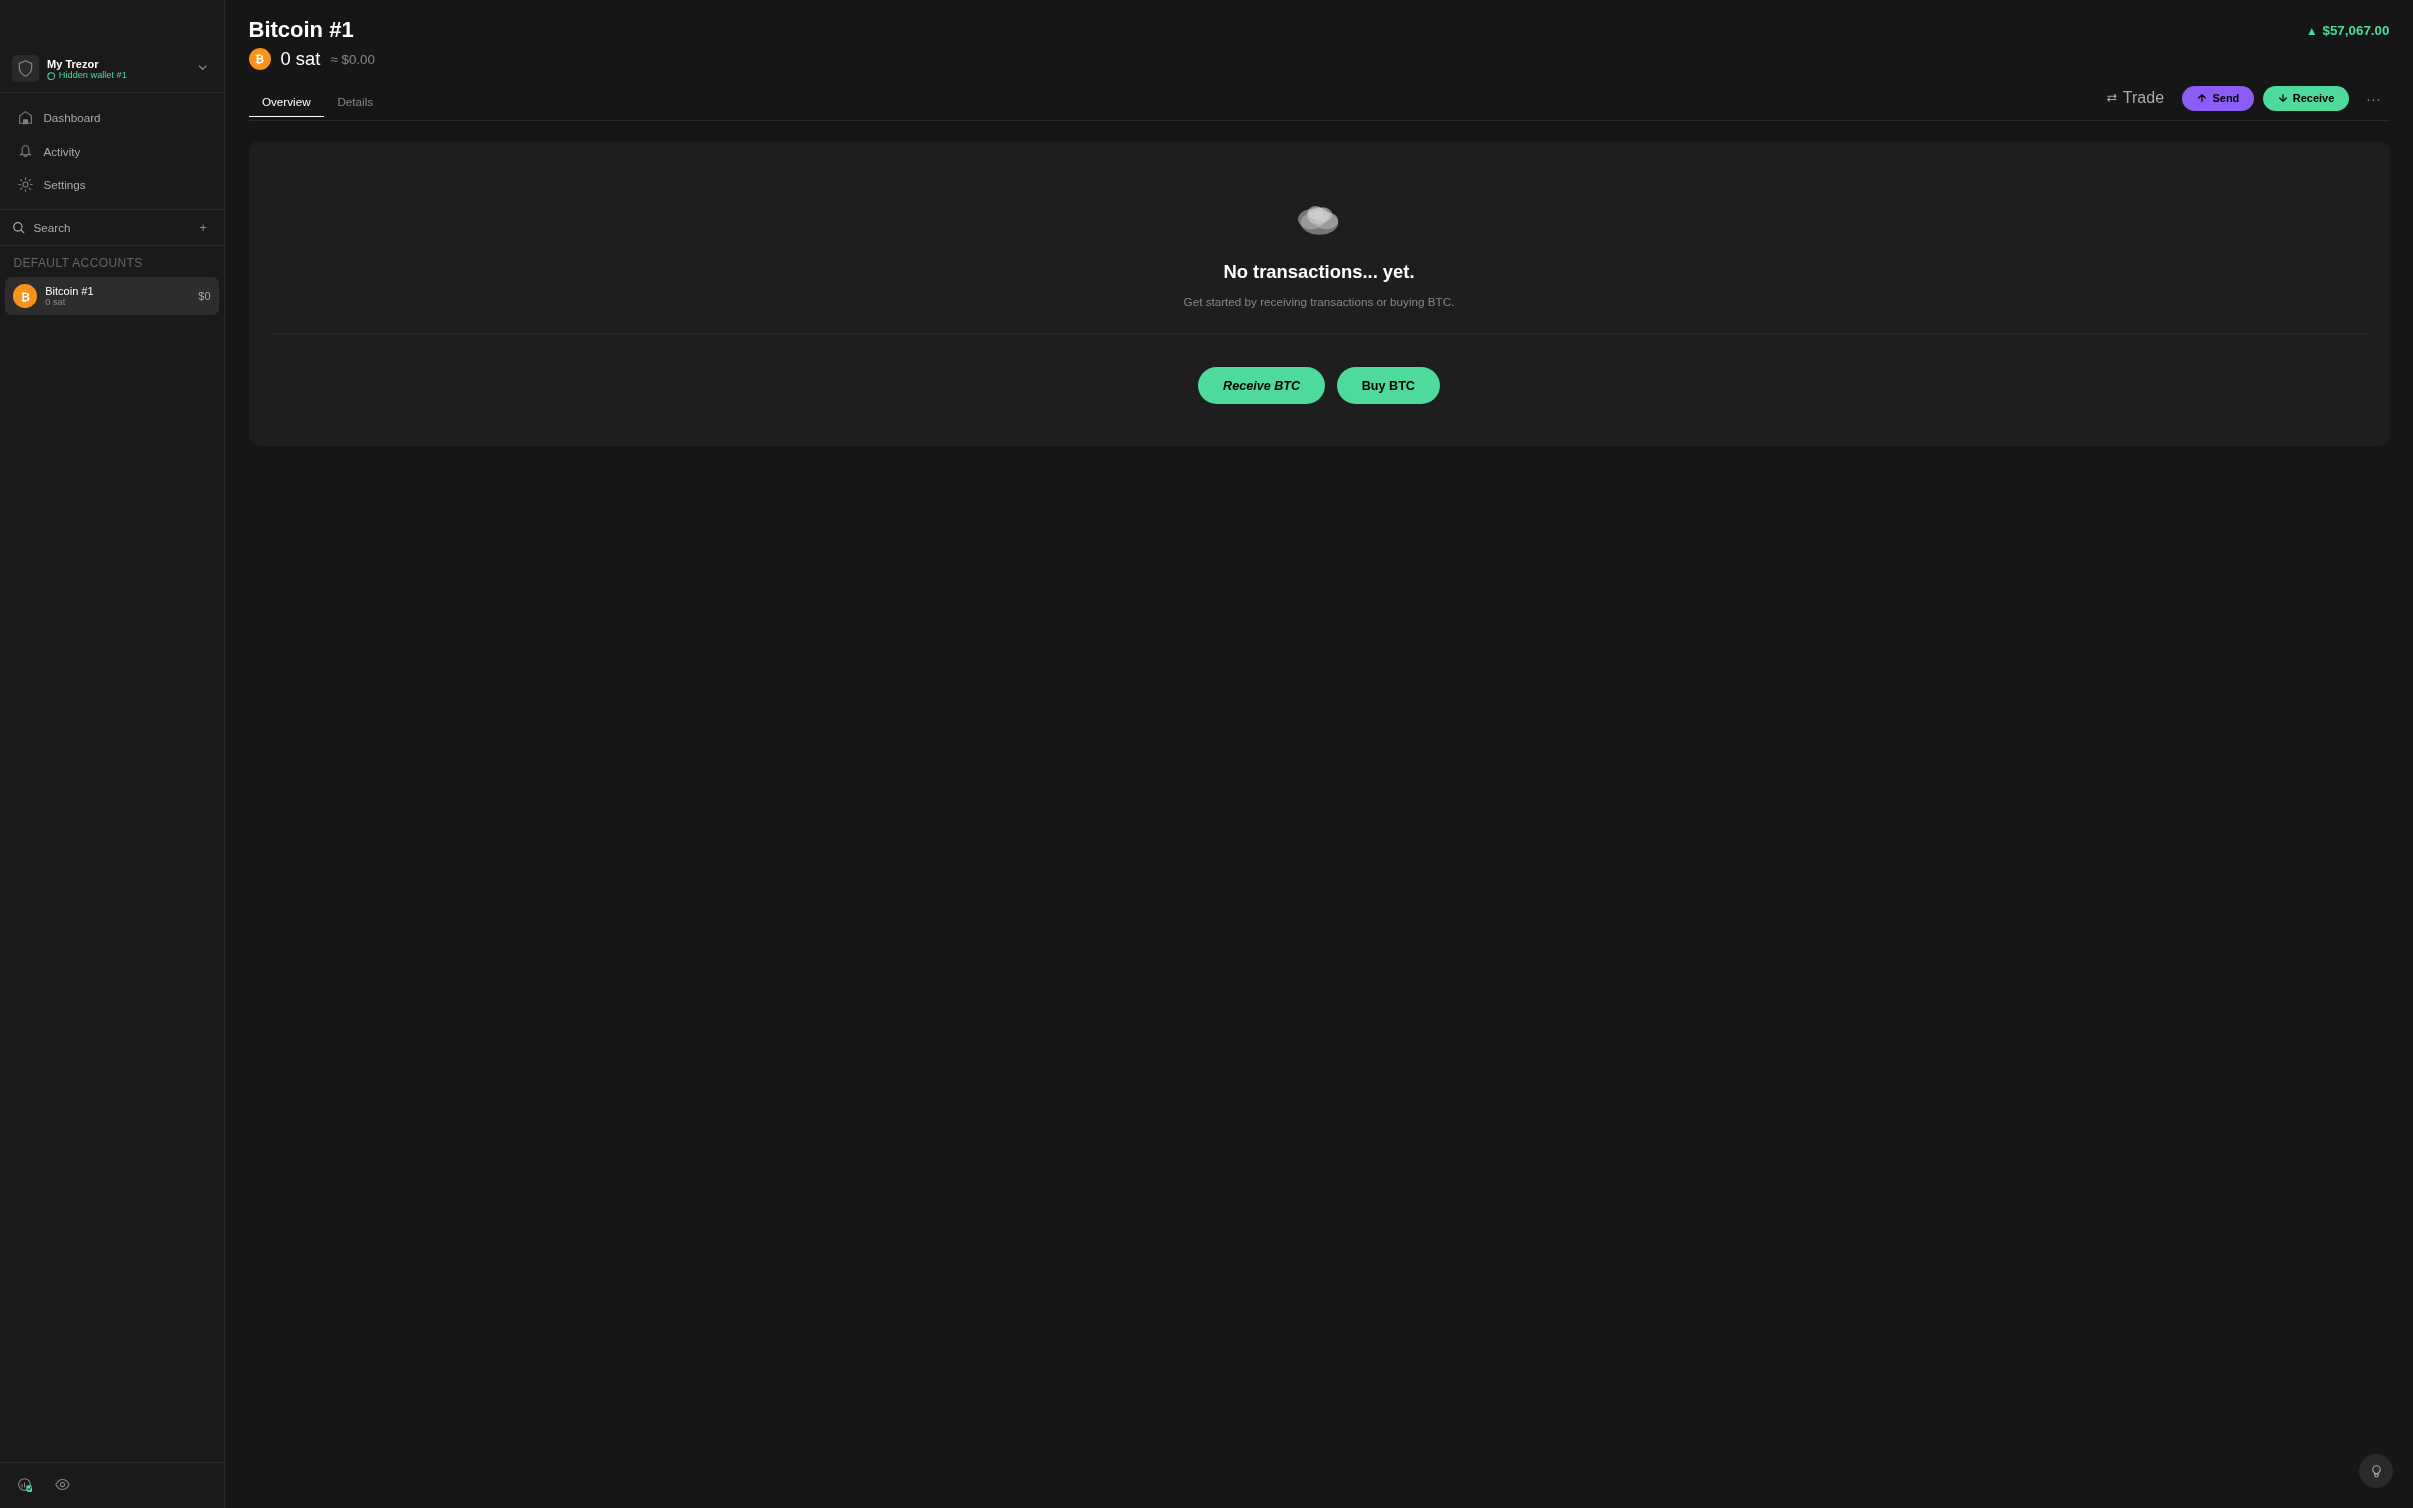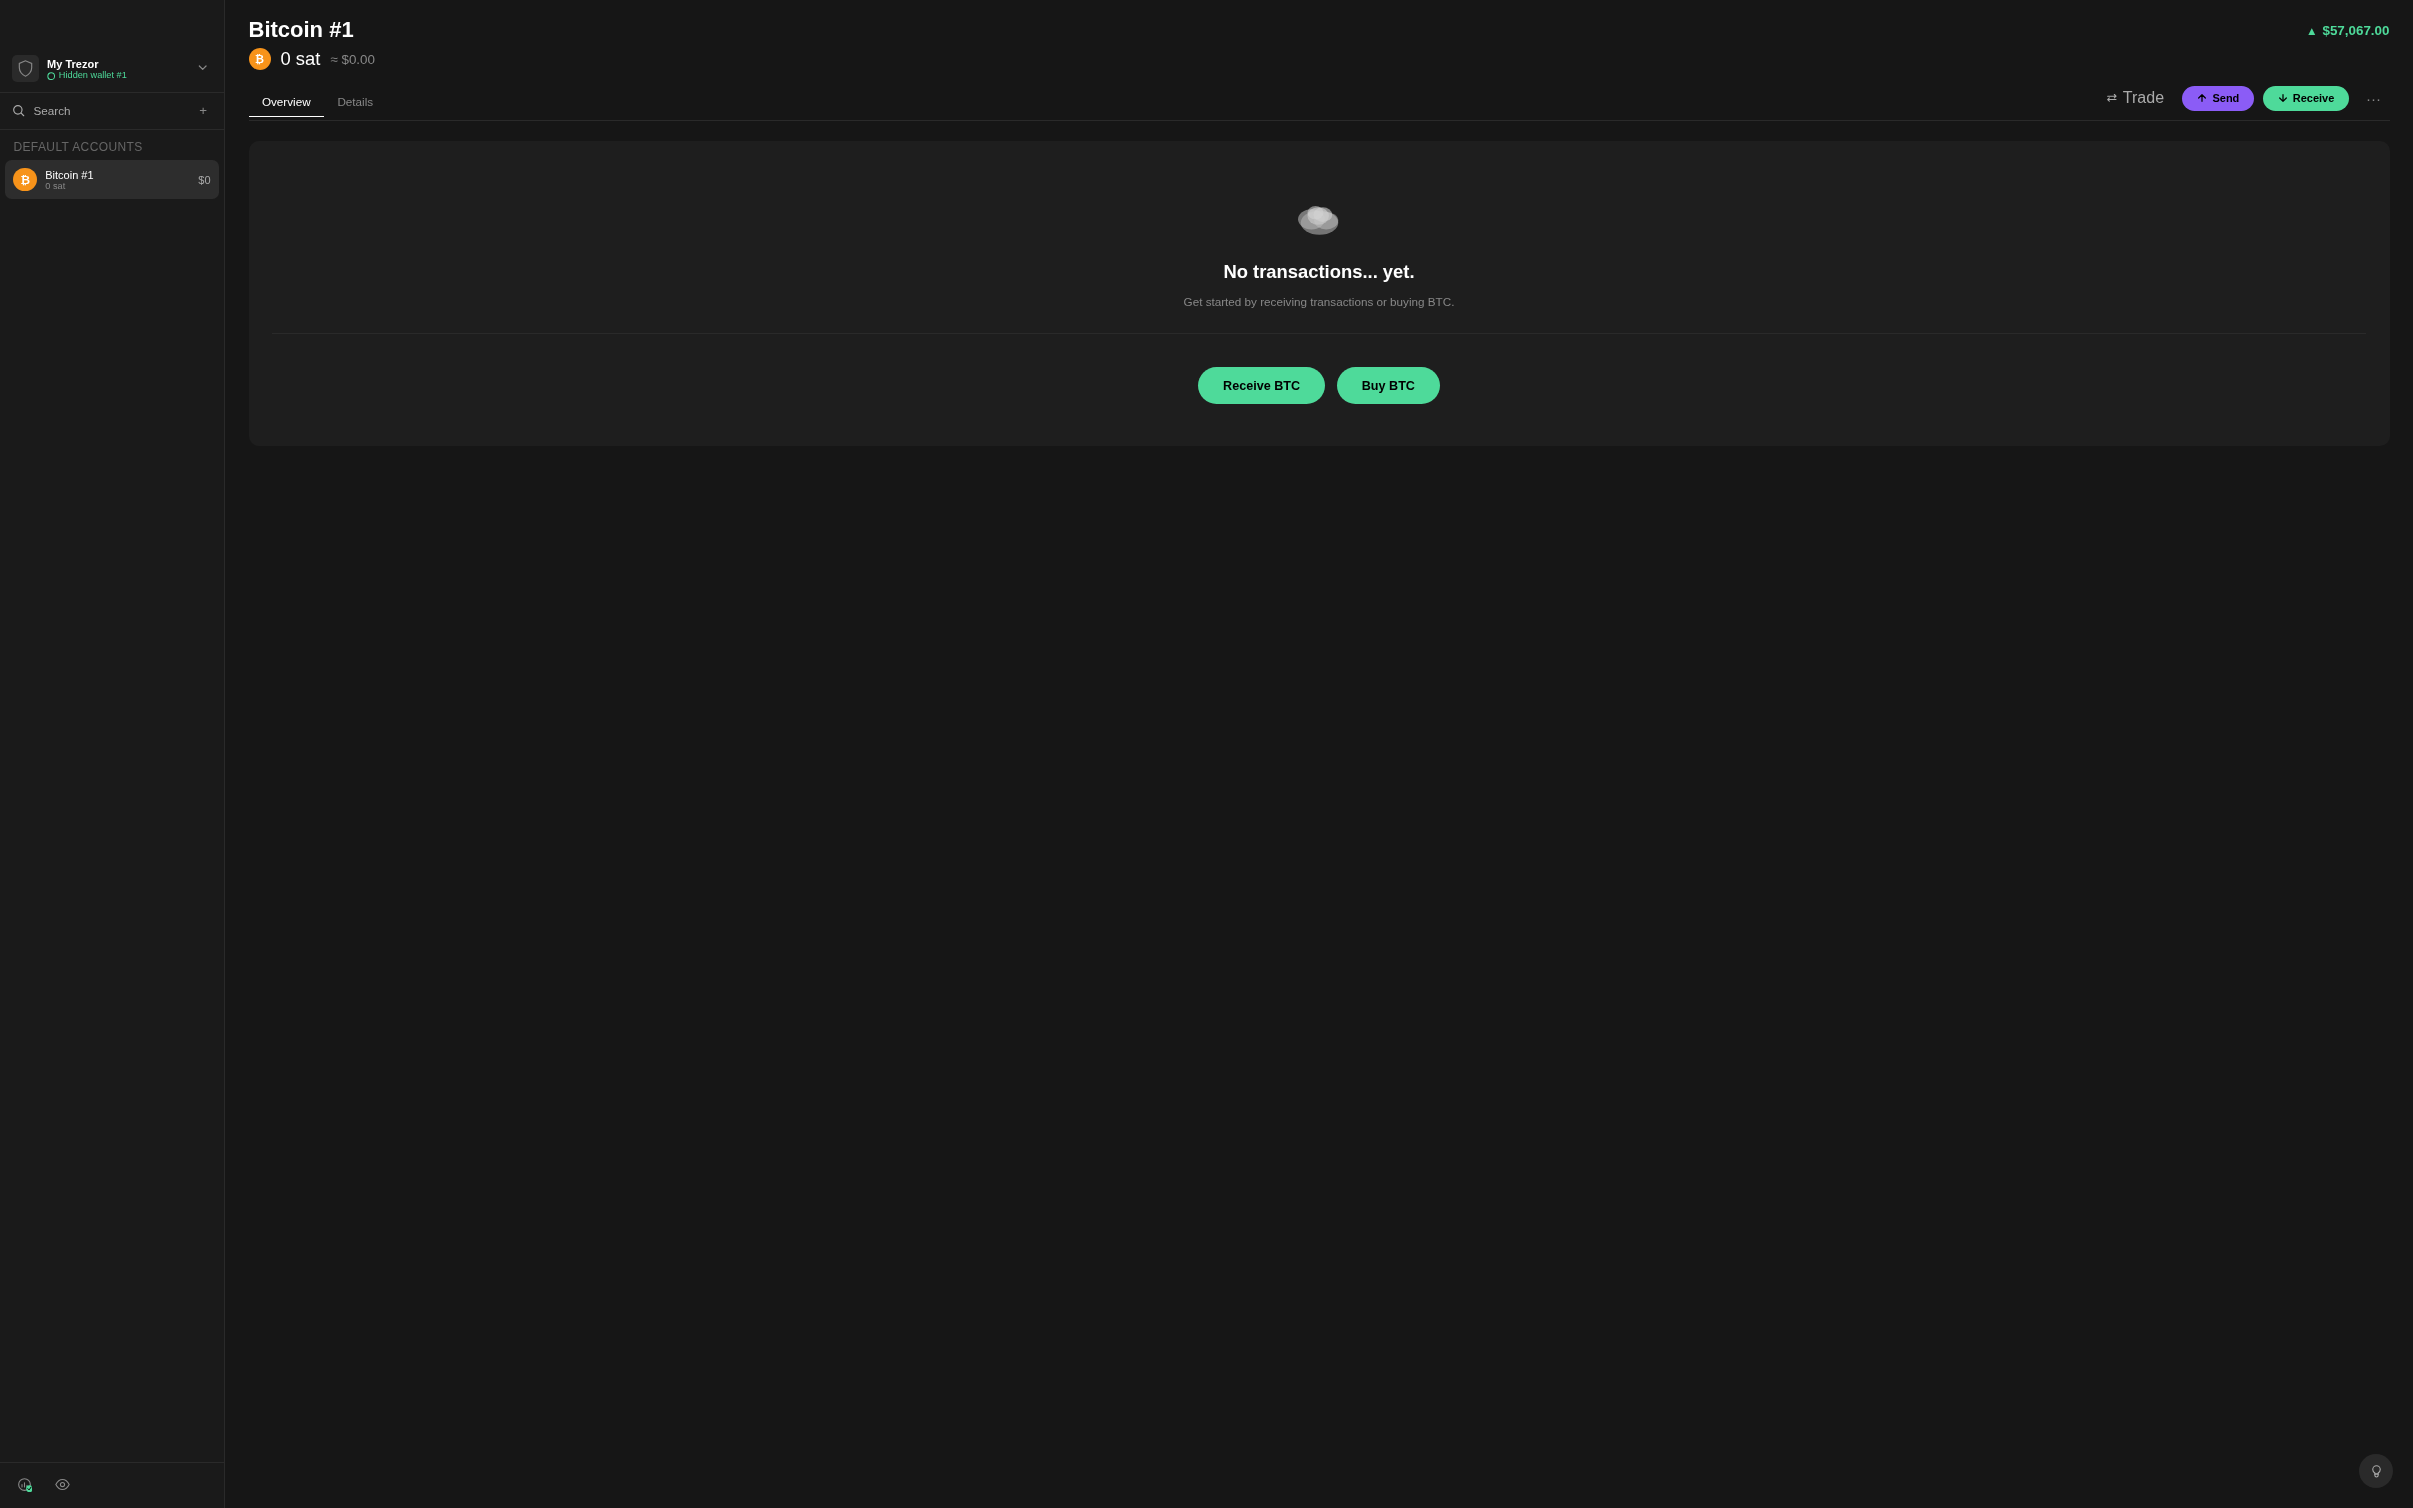--- a/index.html
+++ b/index.html
@@ -424,20 +424,21 @@
 
     .receive-btc-btn {
       padding: 11.7px 25px;
       border-radius: 20px;
       background: #4eda9a;
       color: #000;
       font-size: 12.6px;
       font-weight: 600;
       border: none;
       cursor: pointer;
+      font-style: italic;
     }
 
     .buy-btc-btn {
       padding: 11.7px 25px;
       border-radius: 20px;
       background: #4eda9a;
       color: #000;
       font-size: 12.6px;
       font-weight: 600;
       border: none;
@@ -489,20 +490,43 @@
         </span>
       </div>
     </div>
     <button class="chevron-btn">
       <svg width="13.4" height="13.4" viewBox="0 0 16 16" fill="none">
         <path d="M4 6l4 4 4-4" stroke="#888" stroke-width="1.5" stroke-linecap="round" stroke-linejoin="round"></path>
       </svg>
     </button>
   </div>
 
+  <div class="nav-section">
+    <div class="nav-item">
+      <svg class="nav-icon" viewBox="0 0 18 18" fill="none">
+        <path d="M2 7L9 2l7 5v9H2V7z" stroke="#aaa" stroke-width="1.3" fill="none"></path>
+        <rect x="6" y="11" width="6" height="6" fill="#aaa" rx="1"></rect>
+      </svg>
+      <span>Dashboard</span>
+    </div>
+    <div class="nav-item">
+      <svg class="nav-icon" viewBox="0 0 18 18" fill="none">
+        <path d="M9 2C6.5 2 5 4 5 6.5V11L3 13h12l-2-2V6.5C13 4 11.5 2 9 2z" stroke="#aaa" stroke-width="1.3" fill="none"></path>
+        <path d="M7 13s0 2 2 2 2-2 2-2" stroke="#aaa" stroke-width="1.3"></path>
+      </svg>
+      <span>Activity</span>
+    </div>
+    <div class="nav-item">
+      <svg class="nav-icon" viewBox="0 0 18 18" fill="none">
+        <circle cx="9" cy="9" r="3" stroke="#aaa" stroke-width="1.3"></circle>
+        <path d="M9 1v2M9 15v2M1 9h2M15 9h2M3.2 3.2l1.4 1.4M13.4 13.4l1.4 1.4M3.2 14.8l1.4-1.4M13.4 4.6l1.4-1.4" stroke="#aaa" stroke-width="1.3" stroke-linecap="round"></path>
+      </svg>
+      <span>Settings</span>
+    </div>
+  </div>
 
   <div class="search-section">
     <div class="search-row">
       <div class="search-label">
         <svg width="13.4" height="13.4" viewBox="0 0 16 16" fill="none">
           <circle cx="7" cy="7" r="5" stroke="#aaa" stroke-width="1.4"></circle>
           <path d="M11 11l3 3" stroke="#aaa" stroke-width="1.4" stroke-linecap="round"></path>
         </svg>
         <span>Search</span>
       </div>

